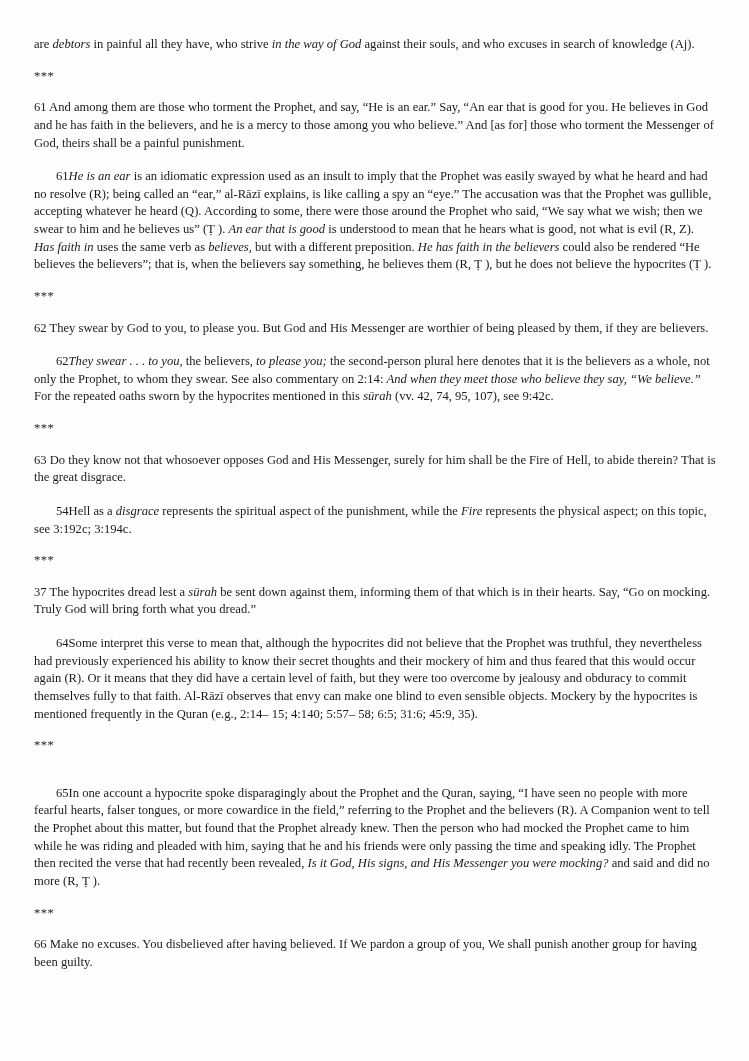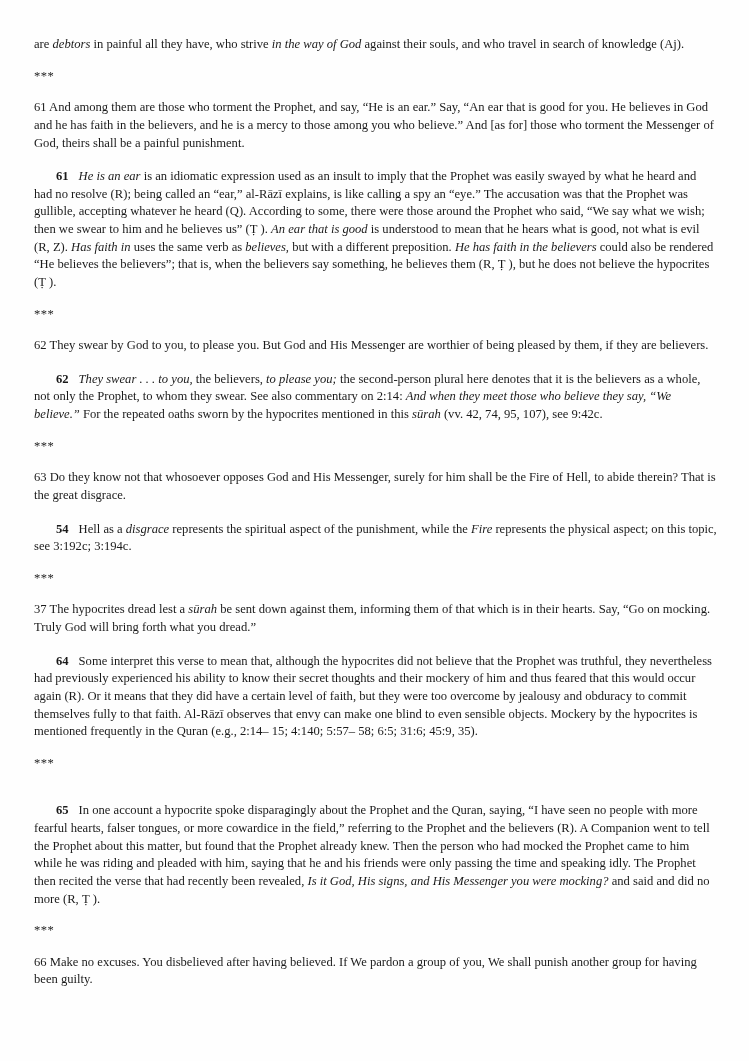--- a/index.html
+++ b/index.html
@@ -30,40 +30,38 @@
     text-align: left;
   }
   .verse {
     margin-bottom: 0;
     text-indent: 0;
   }
   .commentary {
     text-indent: 22px;
   }
   .commentary .vnum {
-    margin-right: 10px;
-    font-weight: bold;
   }
   .gap-sm { height: 14px; }
   .gap-md { height: 16px; }
   .sep {
     font-size: 12.6px;
     line-height: 1.40;
     letter-spacing: 0.5px;
     margin: 0;
     color: #222;
   }
   i, .it { }
 </style>
 </head>
 <body>
 
 <div class="page">
   <div class="content" id="content">
-      <p class="verse"><span>are </span><i>debtors</i><span> in painful all they have, who strive </span><i>in the way of God</i><span> against their souls, and who travel in search of knowledge (Aj).</span></p>
+      <p class="verse"><span>are </span><i>debtors</i><span> in painful all they have, who strive </span><i>in the way of God</i><span> against their souls, and who excuses in search of knowledge (Aj).</span></p>
       <div class="gap-sm"></div>
       <p class="sep">***</p>
       <div class="gap-sm"></div>
       <p class="verse"><span>61 And among them are those who torment the Prophet, and say, “He is an ear.” Say, “An ear that is good for you. He believes in God and he has faith in the believers, and he is a mercy to those among you who believe.” And [as for] those who torment the Messenger of God, theirs shall be a painful punishment.</span></p>
       <div class="gap-md"></div>
       <p class="commentary"><span class="vnum">61</span><i>He is an ear</i><span> is an idiomatic expression used as an insult to imply that the Prophet was easily swayed by what he heard and had no resolve (R); being called an “ear,” al-Rāzī explains, is like calling a spy an “eye.” The accusation was that the Prophet was gullible, accepting whatever he heard (Q). According to some, there were those around the Prophet who said, “We say what we wish; then we swear to him and he believes us” (Ṭ ). </span><i>An ear that is good</i><span> is understood to mean that he hears what is good, not what is evil (R, Z). </span><i>Has faith in</i><span> uses the same verb as </span><i>believes,</i><span> but with a different preposition. </span><i>He has faith in the believers</i><span> could also be rendered “He believes the believers”; that is, when the believers say something, he believes them (R, Ṭ ), but he does not believe the hypocrites (Ṭ ).</span></p>
       <div class="gap-sm"></div>
       <p class="sep">***</p>
       <div class="gap-sm"></div>
       <p class="verse"><span>62 They swear by God to you, to please you. But God and His Messenger are worthier of being pleased by them, if they are believers.</span></p>

